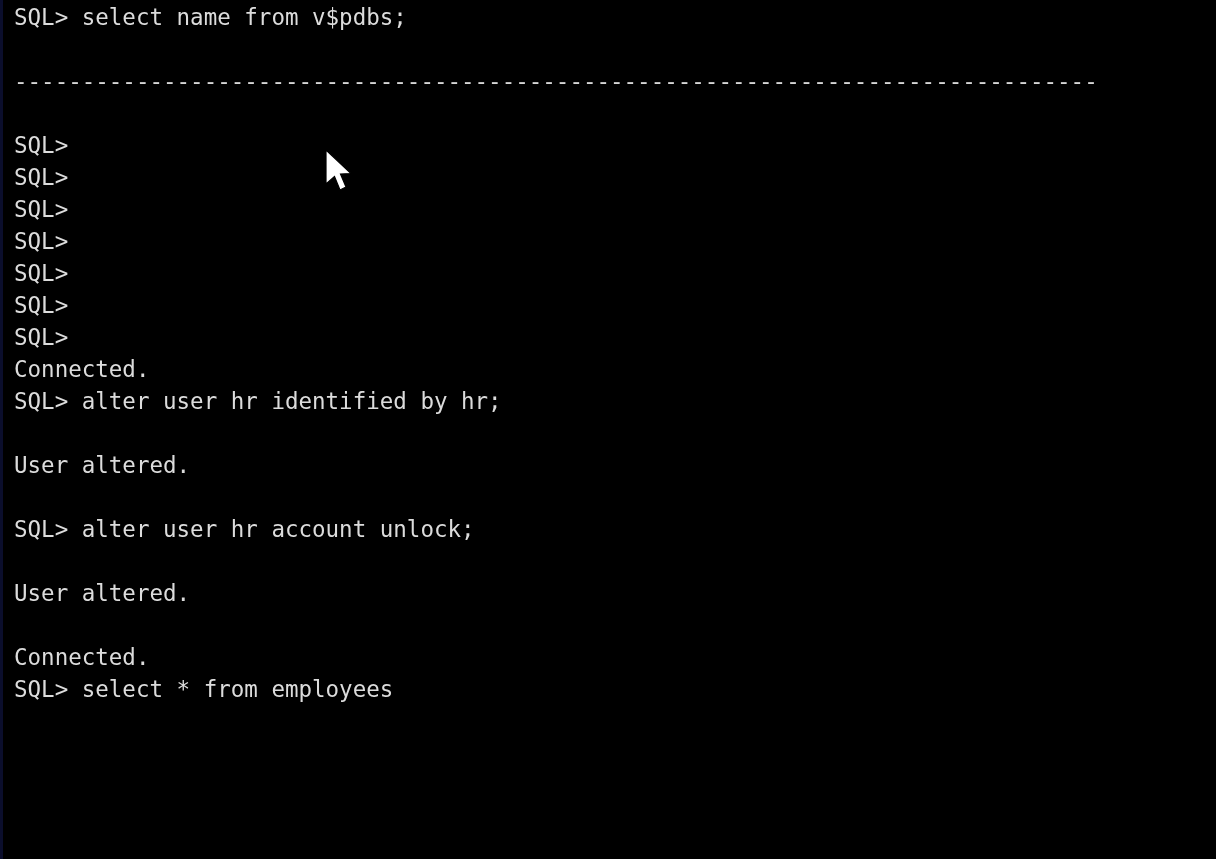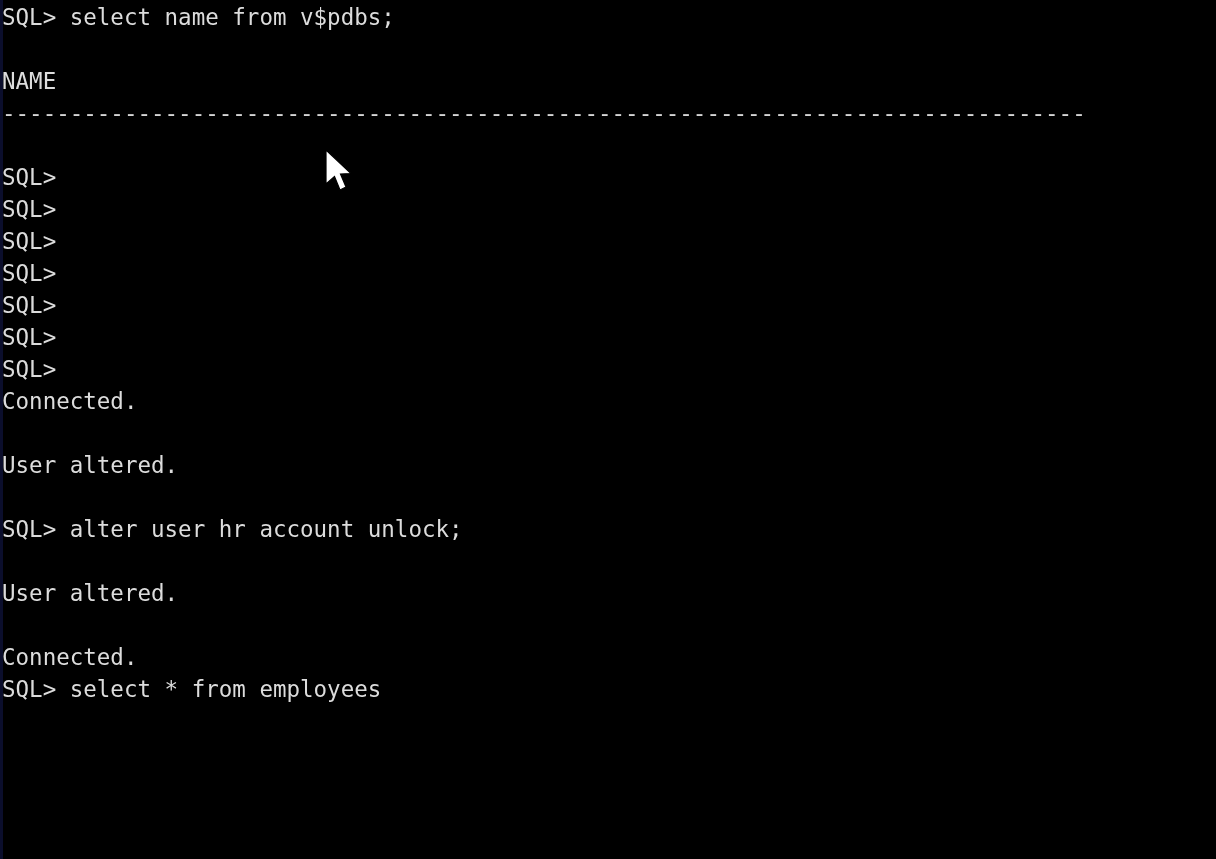--- a/index.html
+++ b/index.html
@@ -48,21 +48,21 @@
   }
 
   .line {
     display: block;
     height: 32px;
     line-height: 32px;
     font-size: 22.5px;
     letter-spacing: 0px;
     color: #dcdcdc;
     white-space: pre;
-    padding-left: 2px;
+    padding-left: 14px;
     font-family: "DejaVu Sans Mono", "Liberation Mono", monospace;
     -webkit-font-smoothing: antialiased;
     text-rendering: optimizeLegibility;
   }
 
   .line.blank {
     color: transparent;
   }
 
   .line.rule {
@@ -85,31 +85,31 @@
 </head>
 <body>
 
 <div id="terminal">
 
   <div id="left-edge-strip"></div>
 
   <div id="screen-lines">
       <div class="line">SQL&gt; select name from v$pdbs;</div>
       <div class="line blank">&nbsp;</div>
-      <div class="line">NAME</div>
       <div class="line rule">--------------------------------------------------------------------------------</div>
       <div class="line blank">&nbsp;</div>
       <div class="line">SQL&gt;</div>
       <div class="line">SQL&gt;</div>
       <div class="line">SQL&gt;</div>
       <div class="line">SQL&gt;</div>
       <div class="line">SQL&gt;</div>
       <div class="line">SQL&gt;</div>
       <div class="line">SQL&gt;</div>
       <div class="line">Connected.</div>
+      <div class="line">SQL&gt; alter user hr identified by hr;</div>
       <div class="line blank">&nbsp;</div>
       <div class="line">User altered.</div>
       <div class="line blank">&nbsp;</div>
       <div class="line">SQL&gt; alter user hr account unlock;</div>
       <div class="line blank">&nbsp;</div>
       <div class="line">User altered.</div>
       <div class="line blank">&nbsp;</div>
       <div class="line">Connected.</div>
       <div class="line">SQL&gt; select * from employees</div>
     </div>

